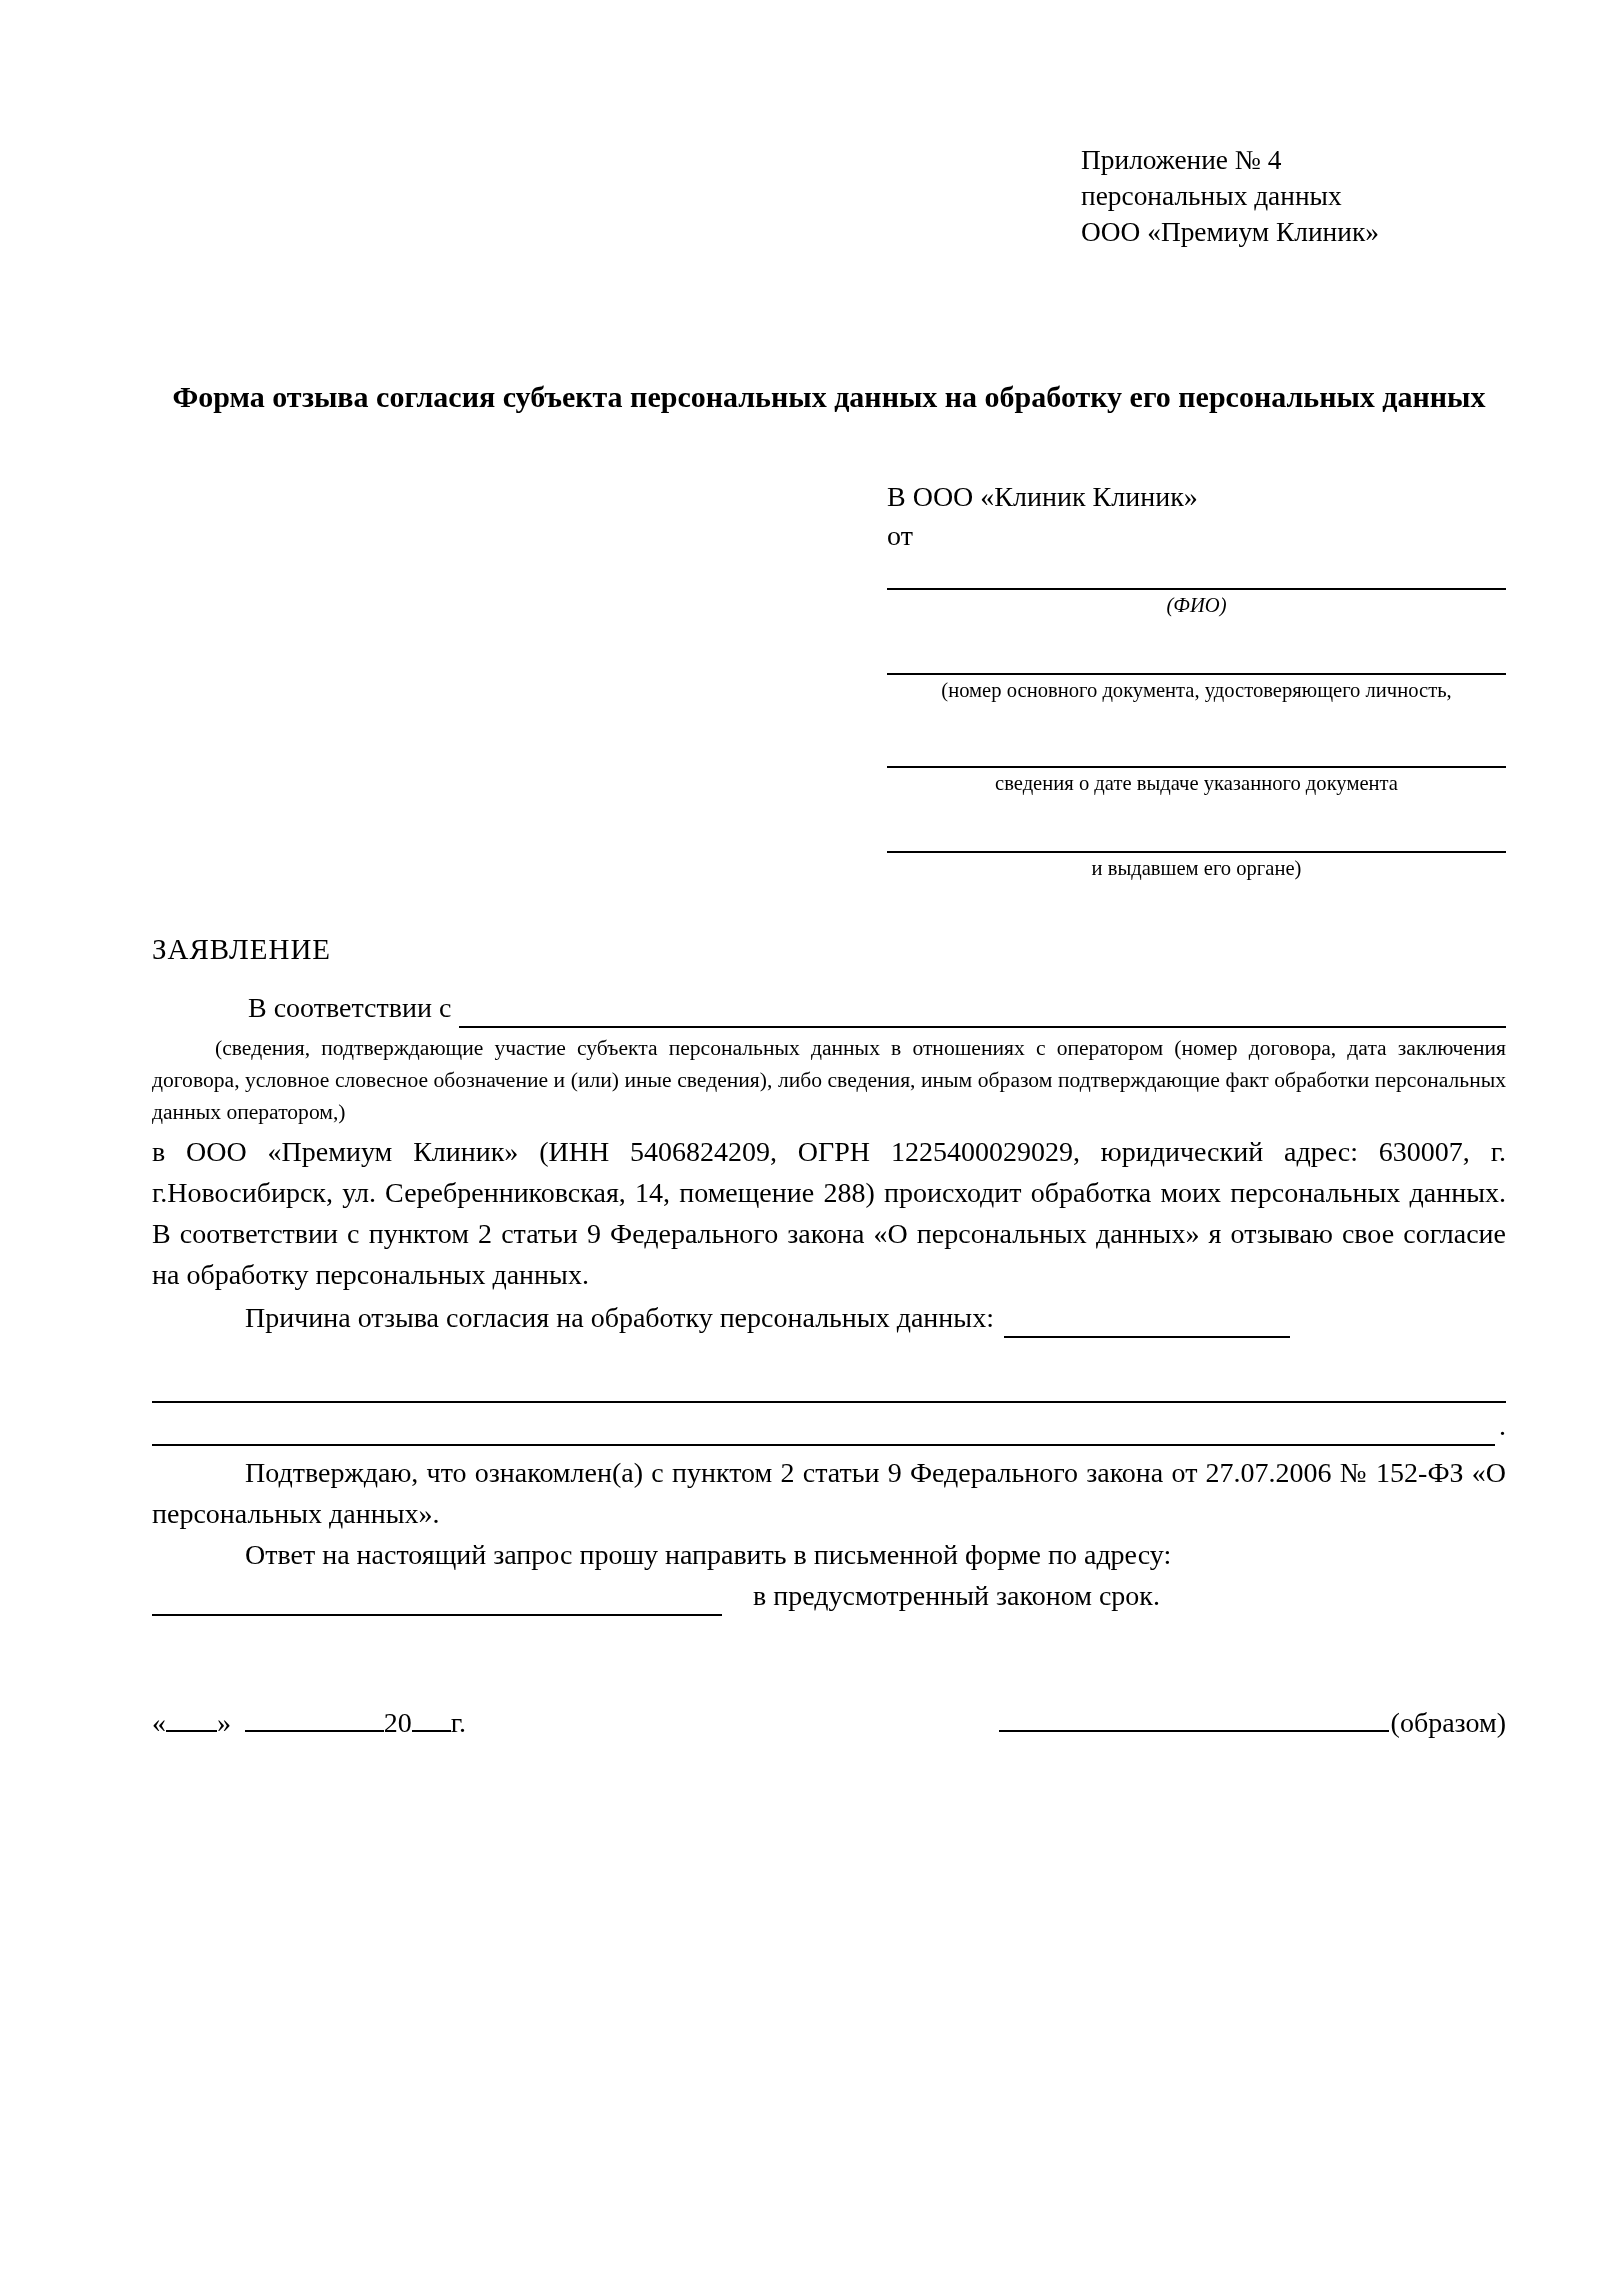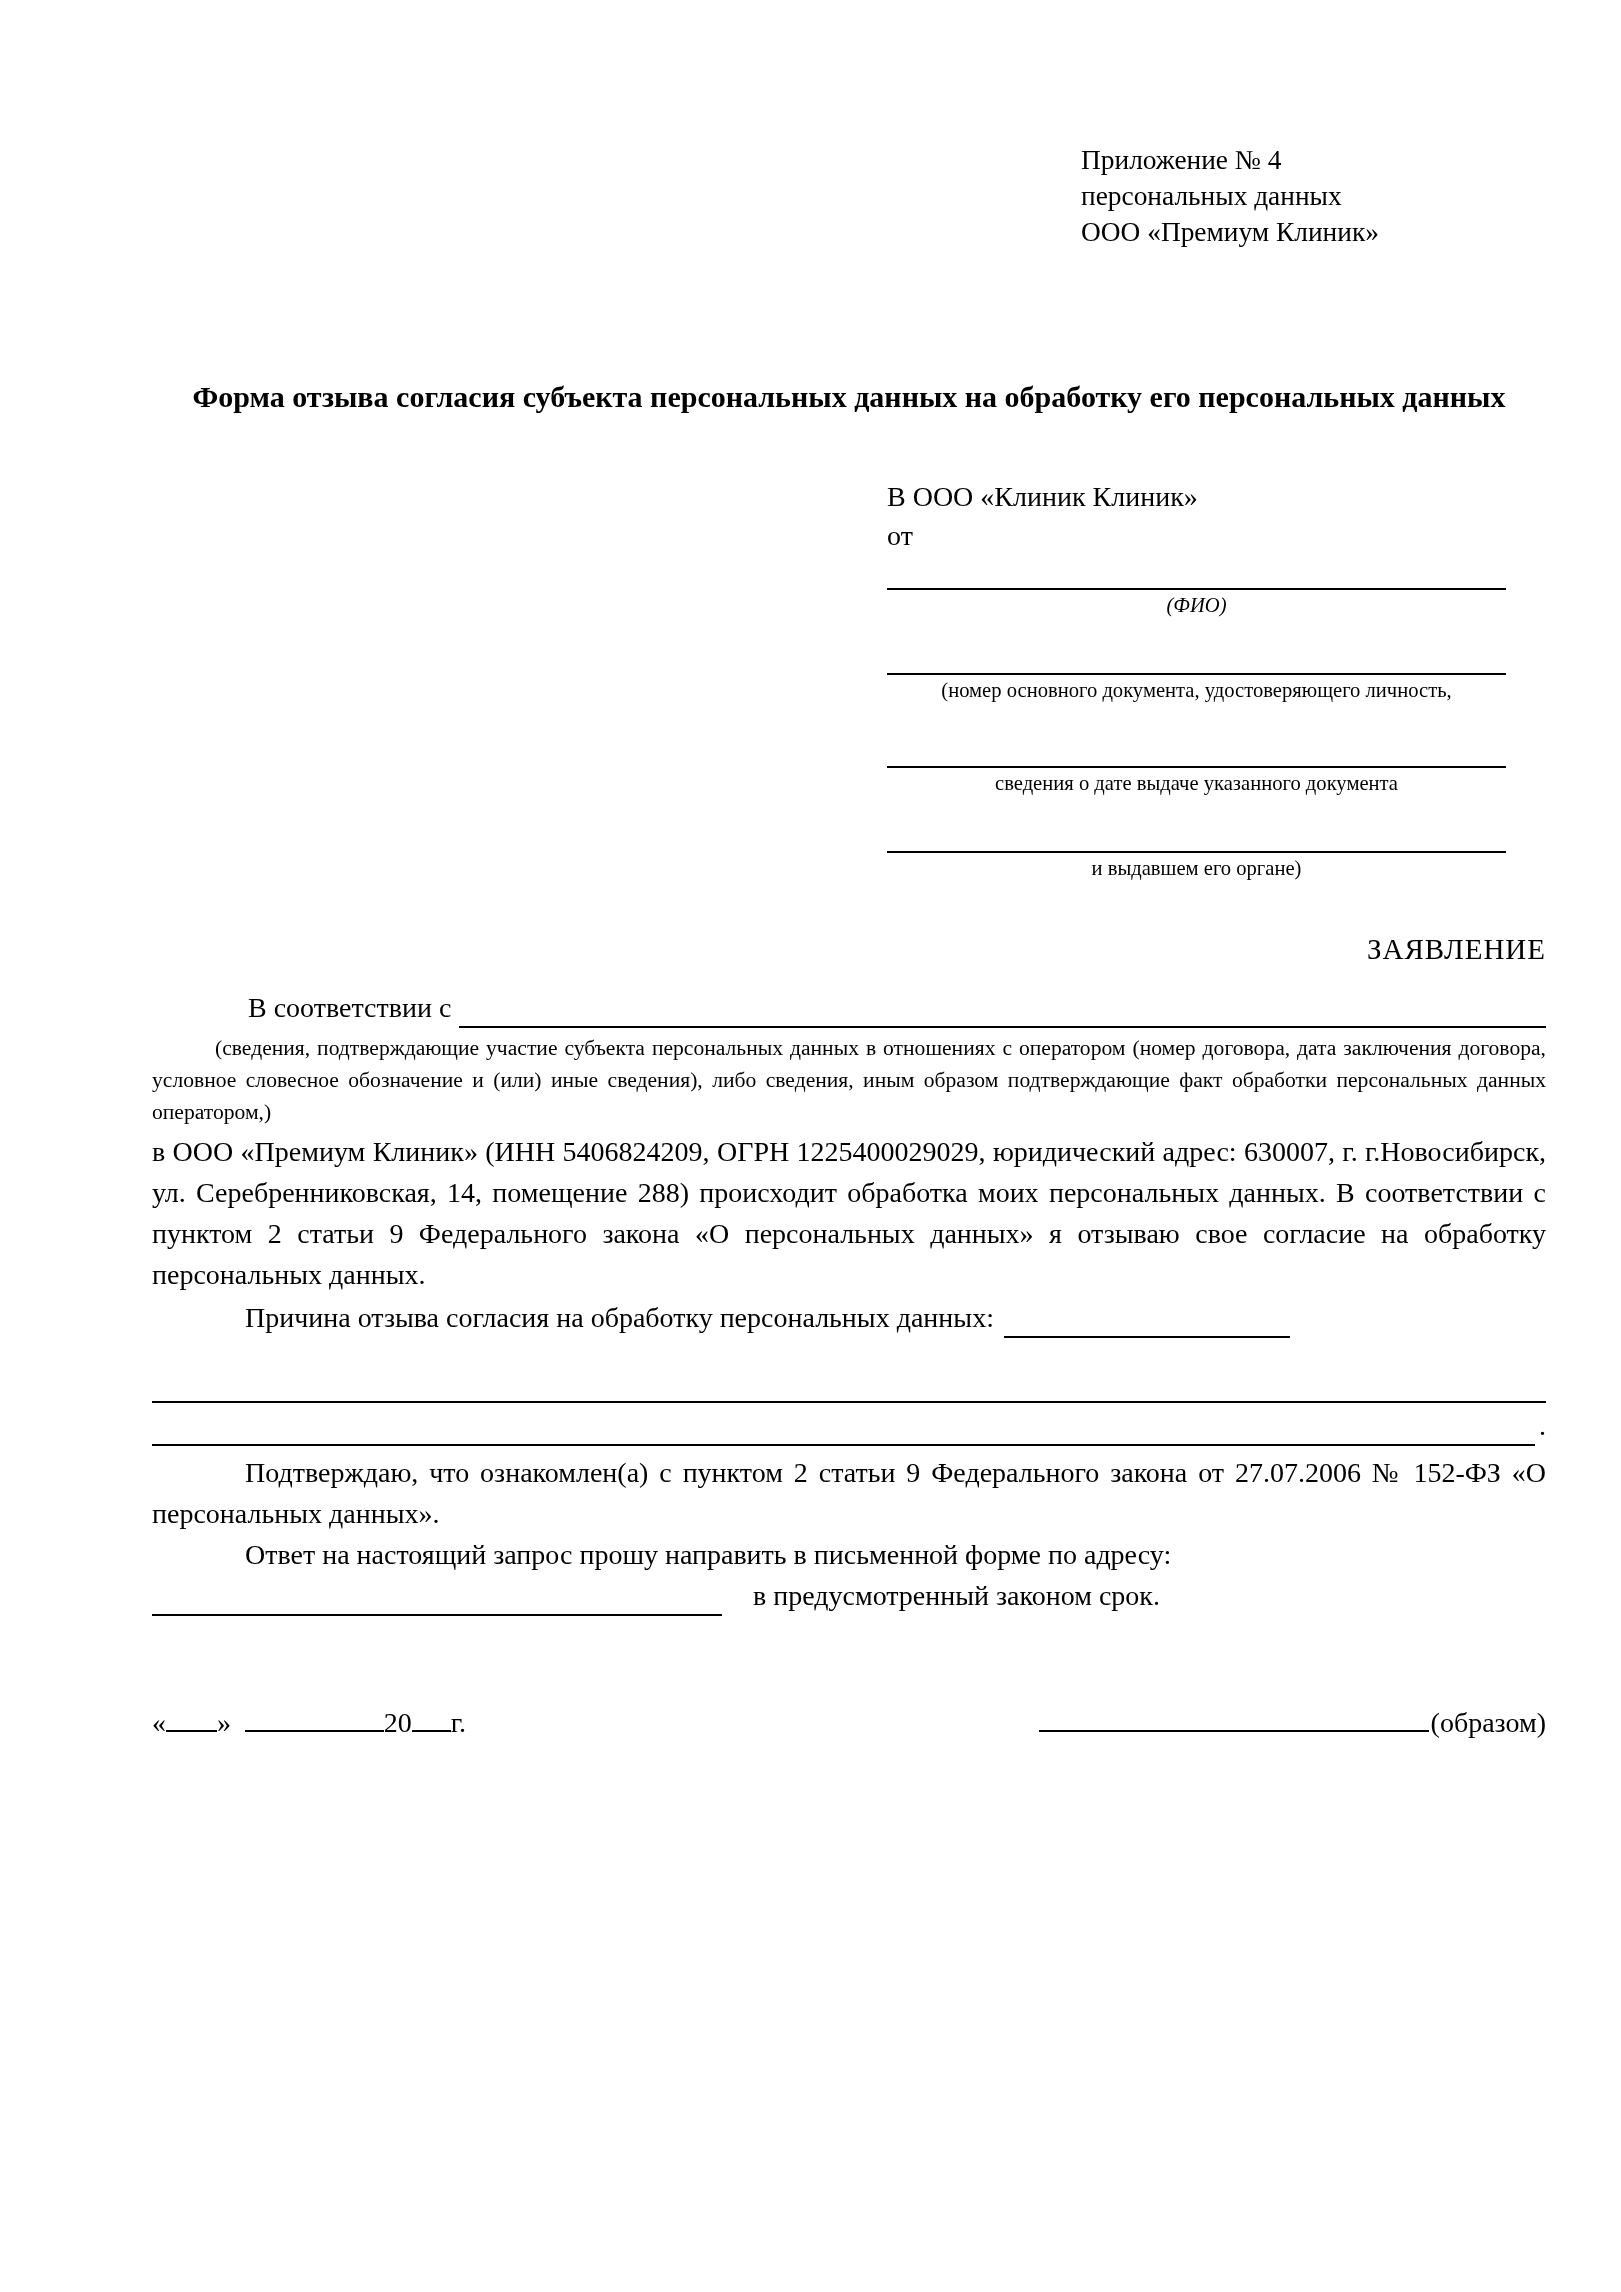--- a/index.html
+++ b/index.html
@@ -7,21 +7,21 @@
   body {
     width: 1621px;
     height: 2293px;
     font-family: "Liberation Serif", "DejaVu Serif", serif;
     color: #000000;
     position: relative;
   }
   .page {
     width: 1621px;
     height: 1687px;
-    padding: 142px 75px 0 152px;
+    padding: 142px 115px 0 152px;
     background: #ffffff;
   }
 
   
   .header-block {
     margin-left: 929px;
     width: 425px;
     font-size: 27.4px;
     line-height: 36px;
   }
@@ -55,21 +55,21 @@
     line-height: 25.5px;
     padding-top: 2.9px;
   }
   .gap-s { margin-top: 13.7px; font-style: italic; }
   .gap-m { margin-top: 35px; }
   .gap-l { margin-top: 43px; }
 
   
   .statement-heading {
     margin-top: 51px;
-    text-align: right;
+    text-align: left;
     font-size: 29px;
     letter-spacing: 1px;
   }
   .para {
     font-size: 28px;
     line-height: 41px;
   }
   .flex-line {
     display: flex;
     align-items: flex-end;

